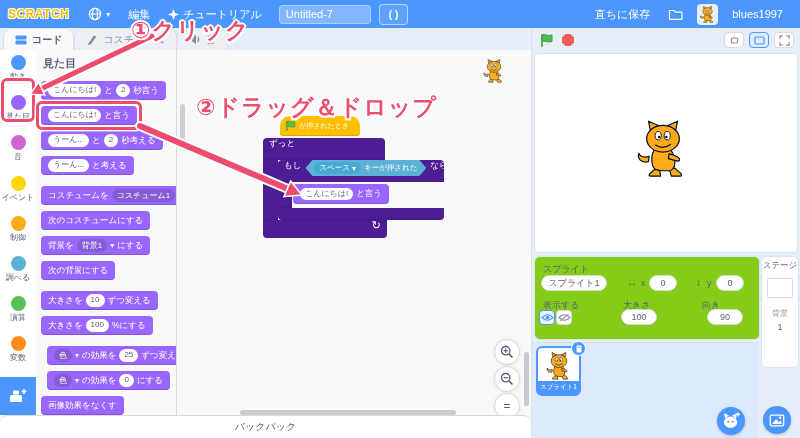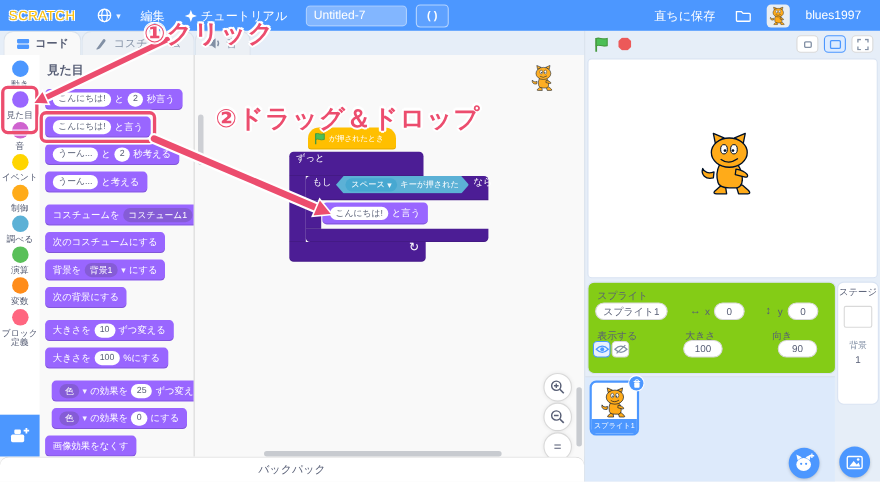--- a/index.html
+++ b/index.html
@@ -2,39 +2,39 @@
 <html><head>
 <meta charset="utf-8">
 <style>
 *{box-sizing:border-box;margin:0;padding:0}
 html,body{background:#fff}
 body{font-family:"Liberation Sans","DejaVu Sans",sans-serif;color:#575E75}
 #app{position:relative;width:800px;height:438px;overflow:hidden;background:#F9F9F9;font-size:10px}
 
 
 .menubar{position:absolute;left:0;top:0;width:800px;height:28px;background:#4C97FF;display:flex;align-items:center;color:#fff;padding:0 8px;z-index:10}
-.logo{font-weight:400;font-size:12px;letter-spacing:.5px;color:#FFBF00;cursor:pointer;margin-right:10px;
+.logo{font-weight:700;font-size:12px;letter-spacing:.5px;color:#FFBF00;cursor:pointer;margin-right:10px;
  text-shadow:-1px -1px 0 #fff,1px -1px 0 #fff,-1px 1px 0 #fff,1px 1px 0 #fff}
 .mitem{display:flex;align-items:center;gap:4px;height:28px;padding:0 9px;font-size:11px;cursor:pointer;white-space:nowrap}
 .caret{font-size:8px;opacity:.9}
 .proj-input{width:92px;height:19px;margin:0 8px;border:1px solid rgba(255,255,255,.35);background:rgba(255,255,255,.3);border-radius:4px;color:#fff;font-size:11px;padding:0 6px;font-family:inherit}
 .view-btn{display:flex;align-items:center;gap:5px;height:21px;padding:0 9px;border:1px solid rgba(255,255,255,.55);border-radius:4px;background:rgba(255,255,255,.1);font-size:11px;cursor:pointer;white-space:nowrap}
 .vicon{font-weight:bold;font-size:10px}
 .mright{margin-left:auto;display:flex;align-items:center}
 .avatar{width:21px;height:21px;border-radius:4px;background:#E9EEF2;display:flex;align-items:center;justify-content:center;overflow:hidden;cursor:pointer;margin:0 5px}
 
 
 .tabbar{position:absolute;left:0;top:28px;width:531px;height:22px;background:#E6EEF8;display:flex;align-items:flex-start;padding-left:3px;z-index:5}
 .tab{display:flex;align-items:center;gap:5px;height:22px;padding:0 11px;font-size:10px;color:#8290A5;background:#ECF0F5;border:1px solid #D9E2EC;border-bottom:none;border-radius:9px 9px 0 0;cursor:pointer;white-space:nowrap}
 .tab.active{background:#F9F9F9;color:#575E75;font-weight:bold}
 
 
 .catcol{position:absolute;left:0;top:50px;width:36px;height:327px;background:#FFFFFF;z-index:2}
 #catlist{padding-top:5px;display:flex;flex-direction:column;align-items:center}
-.cat-item{display:flex;flex-direction:column;align-items:center;gap:2px;margin-bottom:2px;cursor:pointer;width:36px;text-align:center}
+.cat-item{display:flex;flex-direction:column;align-items:center;gap:2px;margin-bottom:14px;cursor:pointer;width:36px;text-align:center}
 .cat-dot{width:15px;height:15px;border-radius:50%;display:block}
 .cat-label{font-size:8px;color:#575E75;line-height:1.15;word-break:break-all;padding:0 1px}
 .extbtn{position:absolute;left:0;top:377px;width:36px;height:38px;background:#4C97FF;display:flex;align-items:center;justify-content:center;cursor:pointer;z-index:3}
 
 
 .palette{position:absolute;left:36px;top:50px;width:141px;height:365px;background:#F9F9F9;border-right:1px solid #D9D9D9;overflow:hidden;padding:4px 0 0 5px;z-index:2}
 .phead{font-size:11px;font-weight:bold;color:#575E75;margin:2px 0 10px 2px}
 .prow{margin-bottom:6px}
 .prow.gap{margin-top:11px}
 .prow.ind{margin-left:6px}

